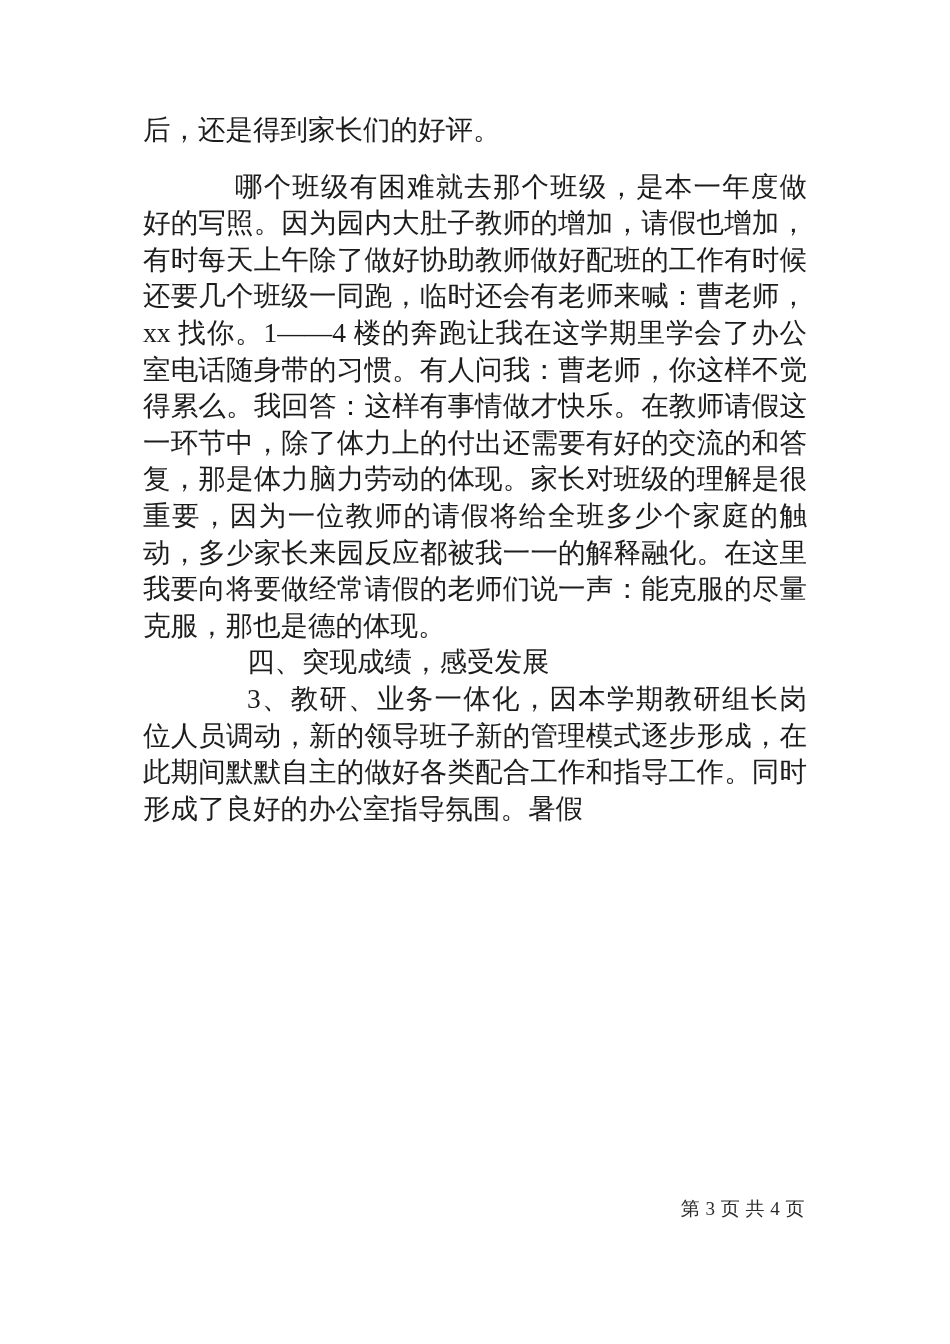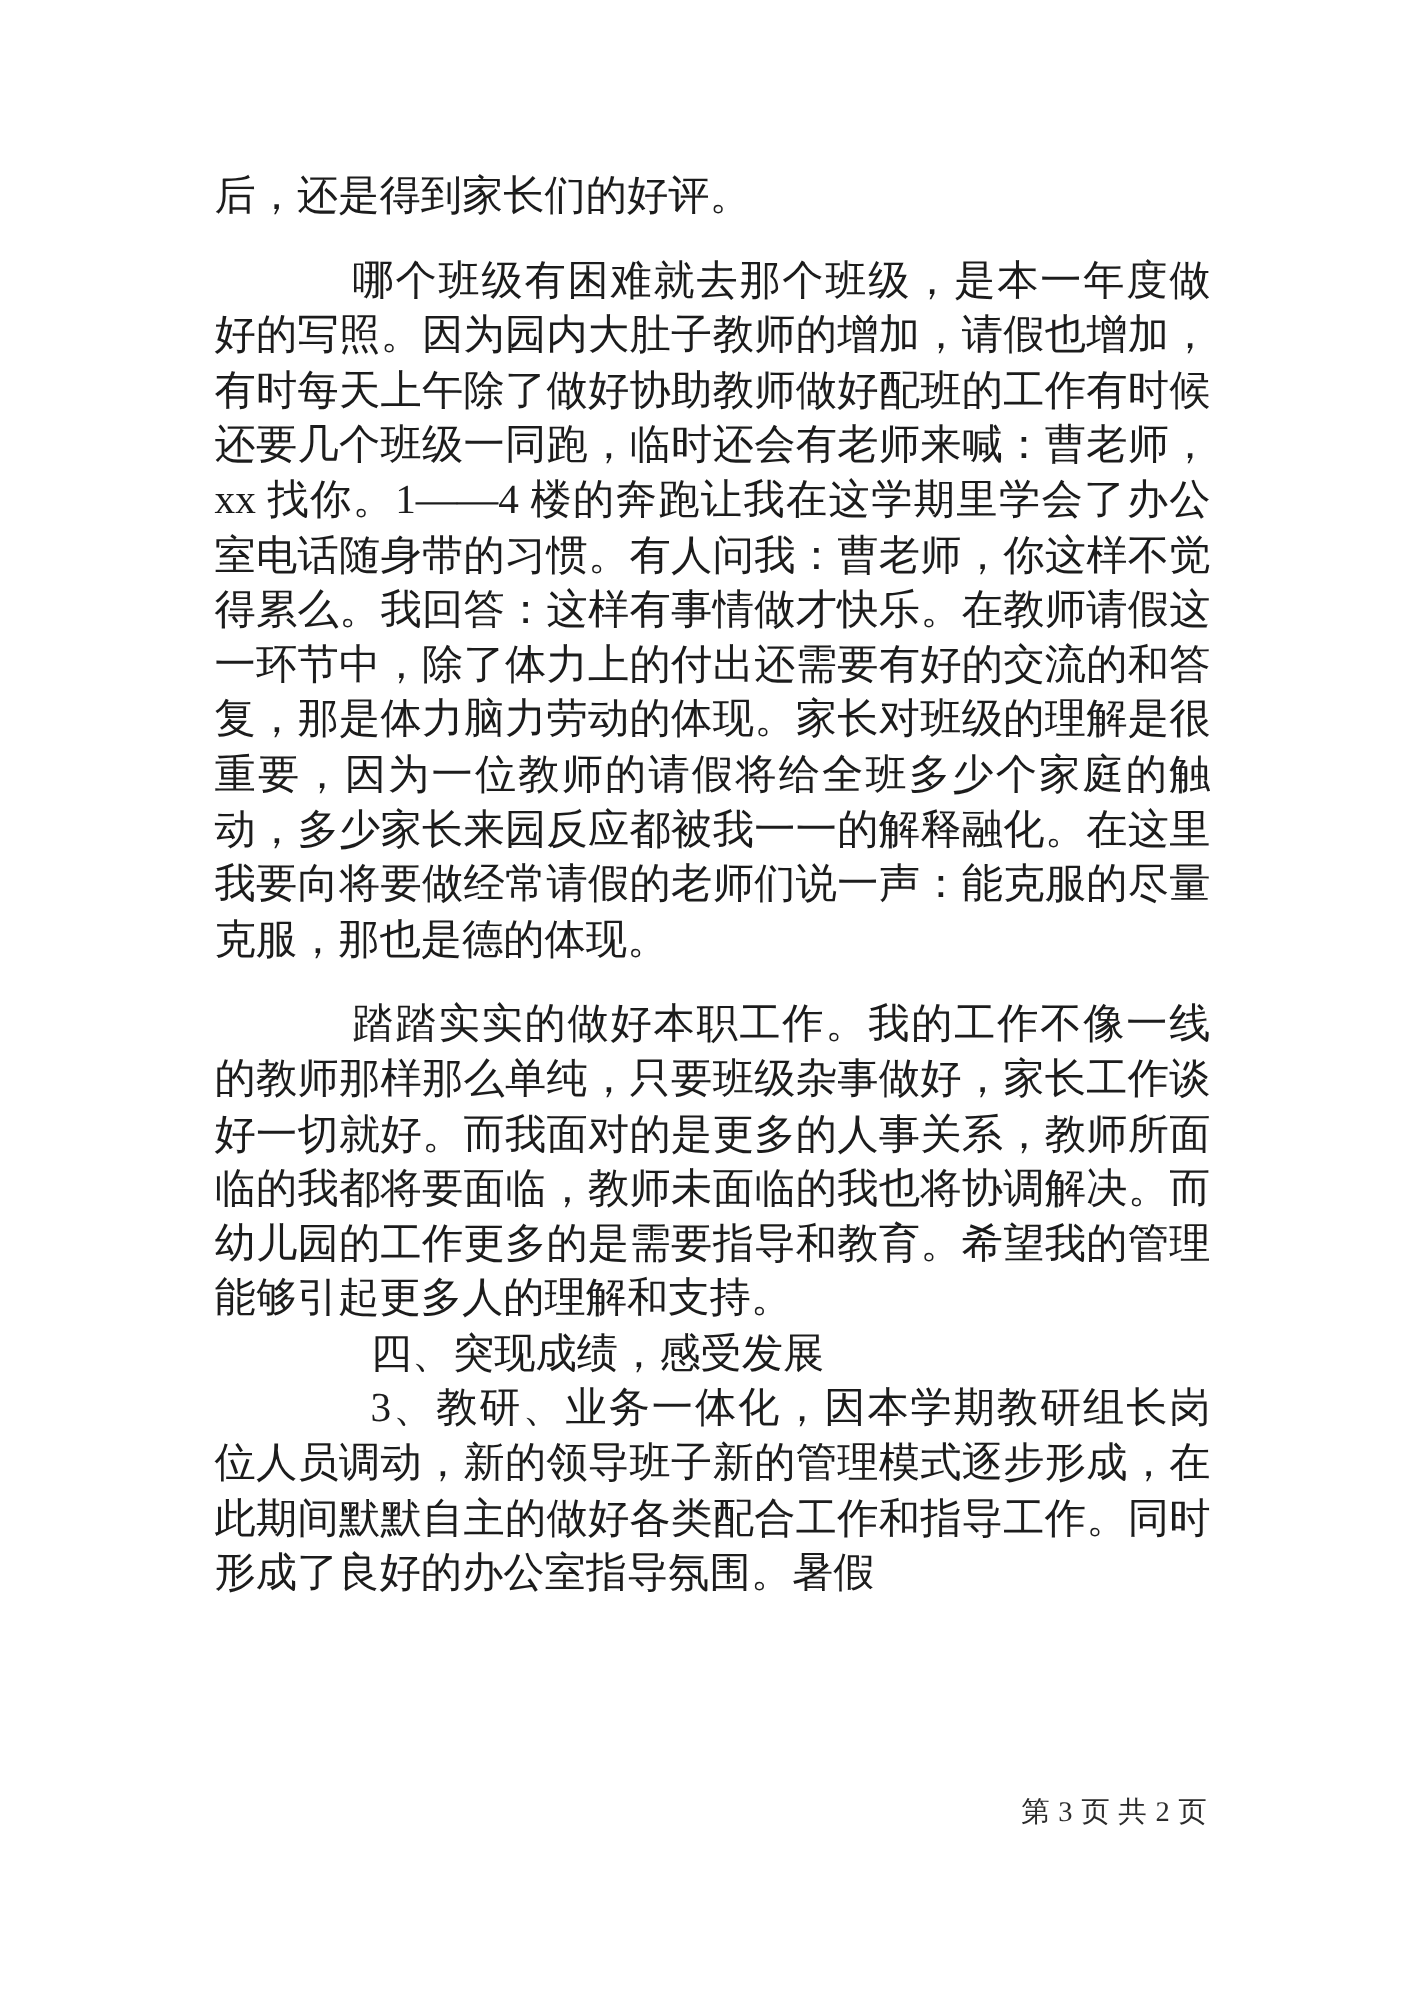--- a/index.html
+++ b/index.html
@@ -76,25 +76,24 @@
 <body>
 
 <div class="page">
 
   <div class="content">
 
     <p class="para cont">后，还是得到家长们的好评。</p>
 
     <p class="para indent">哪个班级有困难就去那个班级，是本一年度做好的写照。因为园内大肚子教师的增加，请假也增加，有时每天上午除了做好协助教师做好配班的工作有时候还要几个班级一同跑，临时还会有老师来喊：曹老师，xx 找你。1——4 楼的奔跑让我在这学期里学会了办公室电话随身带的习惯。有人问我：曹老师，你这样不觉得累么。我回答：这样有事情做才快乐。在教师请假这一环节中，除了体力上的付出还需要有好的交流的和答复，那是体力脑力劳动的体现。家长对班级的理解是很重要，因为一位教师的请假将给全班多少个家庭的触动，多少家长来园反应都被我一一的解释融化。在这里我要向将要做经常请假的老师们说一声：能克服的尽量克服，那也是德的体现。</p>
 
-    <p class="para indent">踏踏实实的做好本职工作。我的工作不像一线的教师那样那么单纯，只要班级杂事做好，家长工作谈好一切就好。而我面对的是更多的人事关系，教师所面临的我都将要面临，教师未面临的我也将协调解决。而幼儿园的工作更多的是需要指导和教育。希望我的管理能够引起更多人的理解和支持。</p>
 
     <p class="para indent-num">四、突现成绩，感受发展</p>
 
 
 
     <p class="para indent-num">3、教研、业务一体化，因本学期教研组长岗位人员调动，新的领导班子新的管理模式逐步形成，在此期间默默自主的做好各类配合工作和指导工作。同时形成了良好的办公室指导氛围。暑假</p>
 
   </div>
 
-  <div class="footer">第 3 页 共 2 页</div>
+  <div class="footer">第 3 页 共 4 页</div>
 
 </div>
 
 </body></html>

